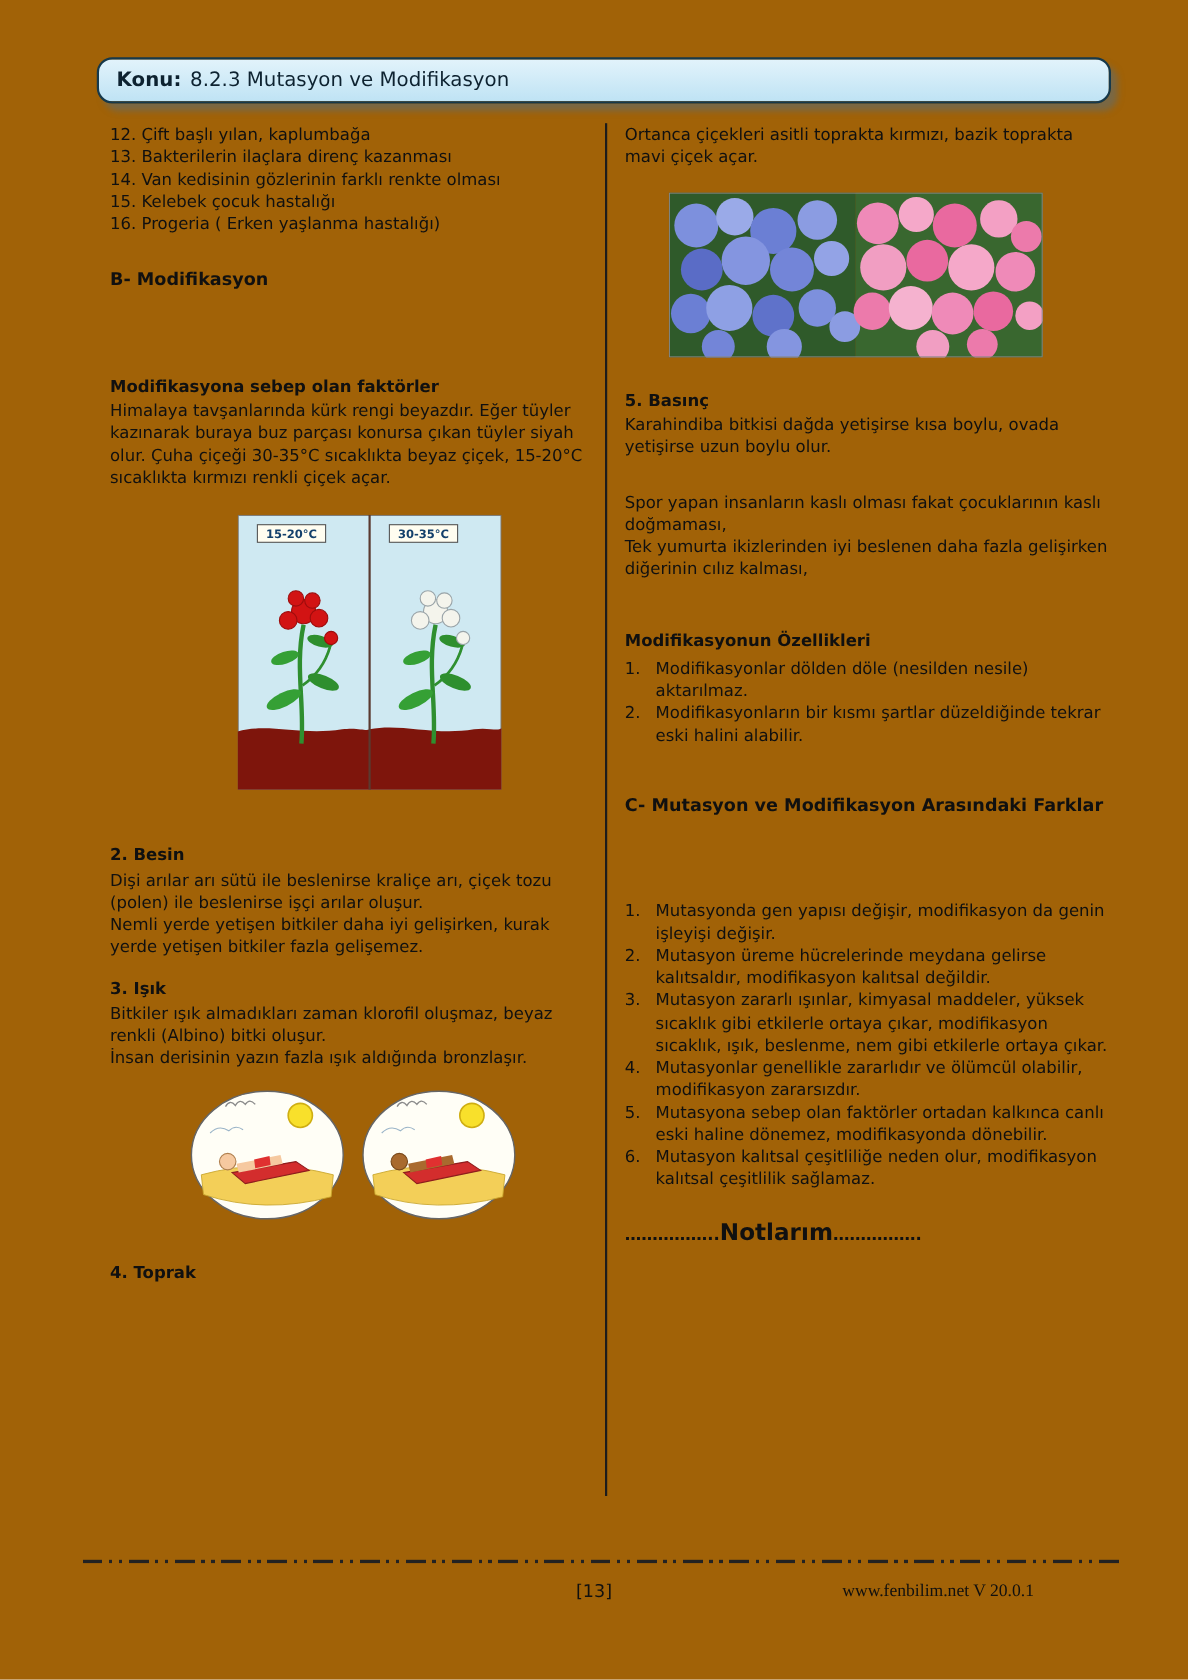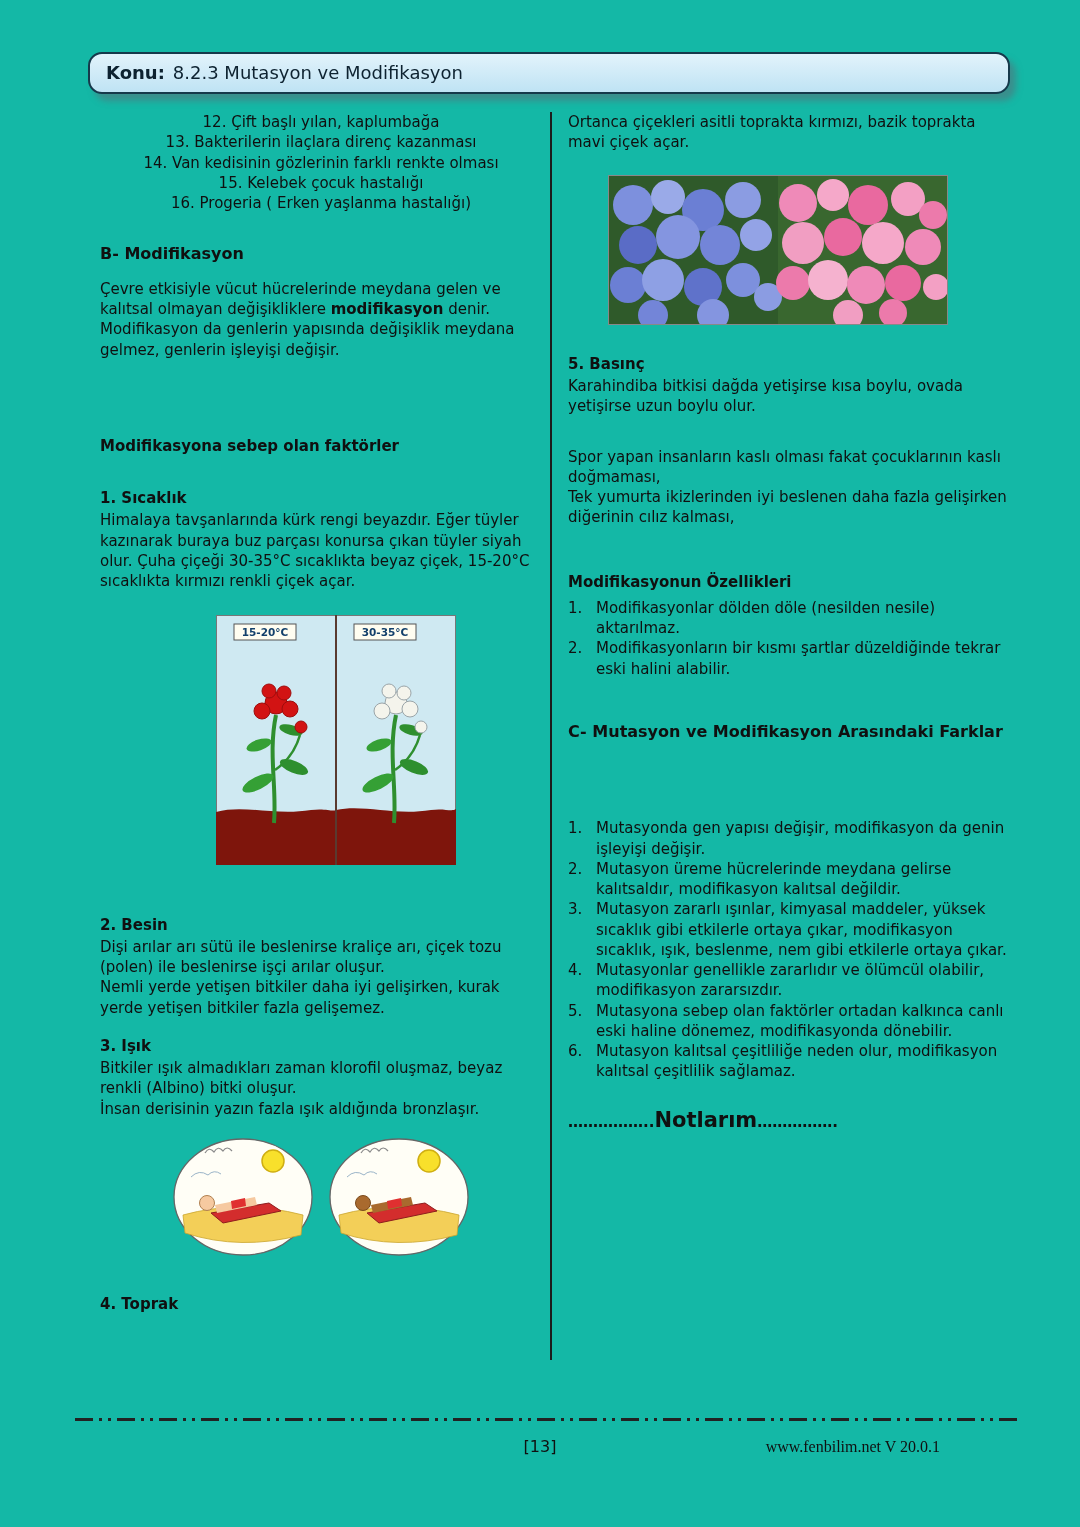--- a/index.html
+++ b/index.html
@@ -1,18 +1,18 @@
 <!DOCTYPE html>
 <html><head>
 <meta charset="utf-8">
 <style>
   * { margin:0; padding:0; box-sizing:border-box; }
   html,body { background:#ffffff; }
   .page {
-    position:relative; width:1080px; height:1527px; background:#14b8a6;
+    position:relative; width:1080px; height:1527px; background:#a16207;
     font-family:"DejaVu Sans", sans-serif; color:#101010;
     font-size:15px; line-height:1.35; overflow:hidden;
   }
   .topic-header {
     position:absolute; left:88px; top:52px; width:922px; height:42px;
     background:linear-gradient(180deg,#e2f3fb 0%, #bfe3f4 100%);
     border:2px solid #16394b; border-radius:14px;
     box-shadow:6px 7px 6px rgba(90,110,120,0.55);
     display:flex; align-items:center; padding-left:16px;
     font-size:18px; color:#0d2230;
@@ -23,21 +23,21 @@
     display:flex; align-items:stretch;
   }
   .col-left { width:442px; }
   .divider { width:2px; background:#1c1c1c; margin-left:8px; margin-right:16px; }
   .col-right { flex:1; }
   p { margin:0; }
   .h-sec { font-weight:bold; font-size:16px; }
   .h-sub { font-weight:bold; font-size:15px; }
   .h-sub + p { margin-top:2px; }
   .bold { font-weight:bold; }
-  .line { min-height:20px;text-align:center; }
+  .line { min-height:20px; }
   .mt6{margin-top:6px;} .mt14{margin-top:14px;}
   .mt18{margin-top:18px;} .mt28{margin-top:28px;}
   .mt30{margin-top:30px;} .mt32{margin-top:32px;} .mt40{margin-top:24px;}
   .mt42{margin-top:42px;} .mt44{margin-top:44px;} .mt64{margin-top:76px;}
   figure { display:block; }
   .plant-figure { width:235px; margin:24px auto 0;padding-left:12px; }
   .beach-figure { width:300px; margin:12px auto 0; }
   .hydrangea-figure { width:340px; margin:22px 0 0 40px; }
   .numlist .numrow { display:flex; }
   .numlist .num { flex:0 0 28px; }
@@ -72,25 +72,23 @@
       <div>
         <div class="line">12. Çift başlı yılan, kaplumbağa</div>
         <div class="line">13. Bakterilerin ilaçlara direnç kazanması</div>
         <div class="line">14. Van kedisinin gözlerinin farklı renkte olması</div>
         <div class="line">15. Kelebek çocuk hastalığı</div>
         <div class="line">16. Progeria ( Erken yaşlanma hastalığı)</div>
       </div>
 
       <div class="h-sec mt30">B- Modifikasyon</div>
 
-      <p class="mt14"><span>Çevre etkisiyle vücut hücrelerinde meydana gelen ve kalıtsal olmayan değişikliklere </span><span class="bold">modifikasyon</span><span> denir. Modifikasyon da genlerin yapısında değişiklik meydana gelmez, genlerin işleyişi değişir.</span></p>
 
       <div class="h-sub mt64">Modifikasyona sebep olan faktörler</div>
 
-      <div class="h-sub mt32">1. Sıcaklık</div>
       <p>Himalaya tavşanlarında kürk rengi beyazdır. Eğer tüyler kazınarak buraya buz parçası konursa çıkan tüyler siyah olur. Çuha çiçeği 30-35°C sıcaklıkta beyaz çiçek, 15-20°C sıcaklıkta kırmızı renkli çiçek açar.</p>
 
       <figure class="plant-figure">
         <svg viewBox="0 0 240 250" width="240" height="250">
           <rect x="0.5" y="0.5" width="239" height="249" fill="#cfe9f2" stroke="#777"></rect>
           <path d="M0,197 C28,189 58,201 95,195 C110,193 116,197 120,195 L120,250 L0,250 Z" fill="#7e150c"></path>
           <path d="M120,195 C148,189 178,201 215,195 C228,193 236,197 240,194 L240,250 L120,250 Z" fill="#7e150c"></path>
           <g>
             <path d="M58,208 C61,172 52,138 60,100" stroke="#2f8f2f" stroke-width="4" fill="none"></path>
             <path d="M59,155 C72,146 80,134 84,120" stroke="#2f8f2f" stroke-width="2.5" fill="none"></path>

